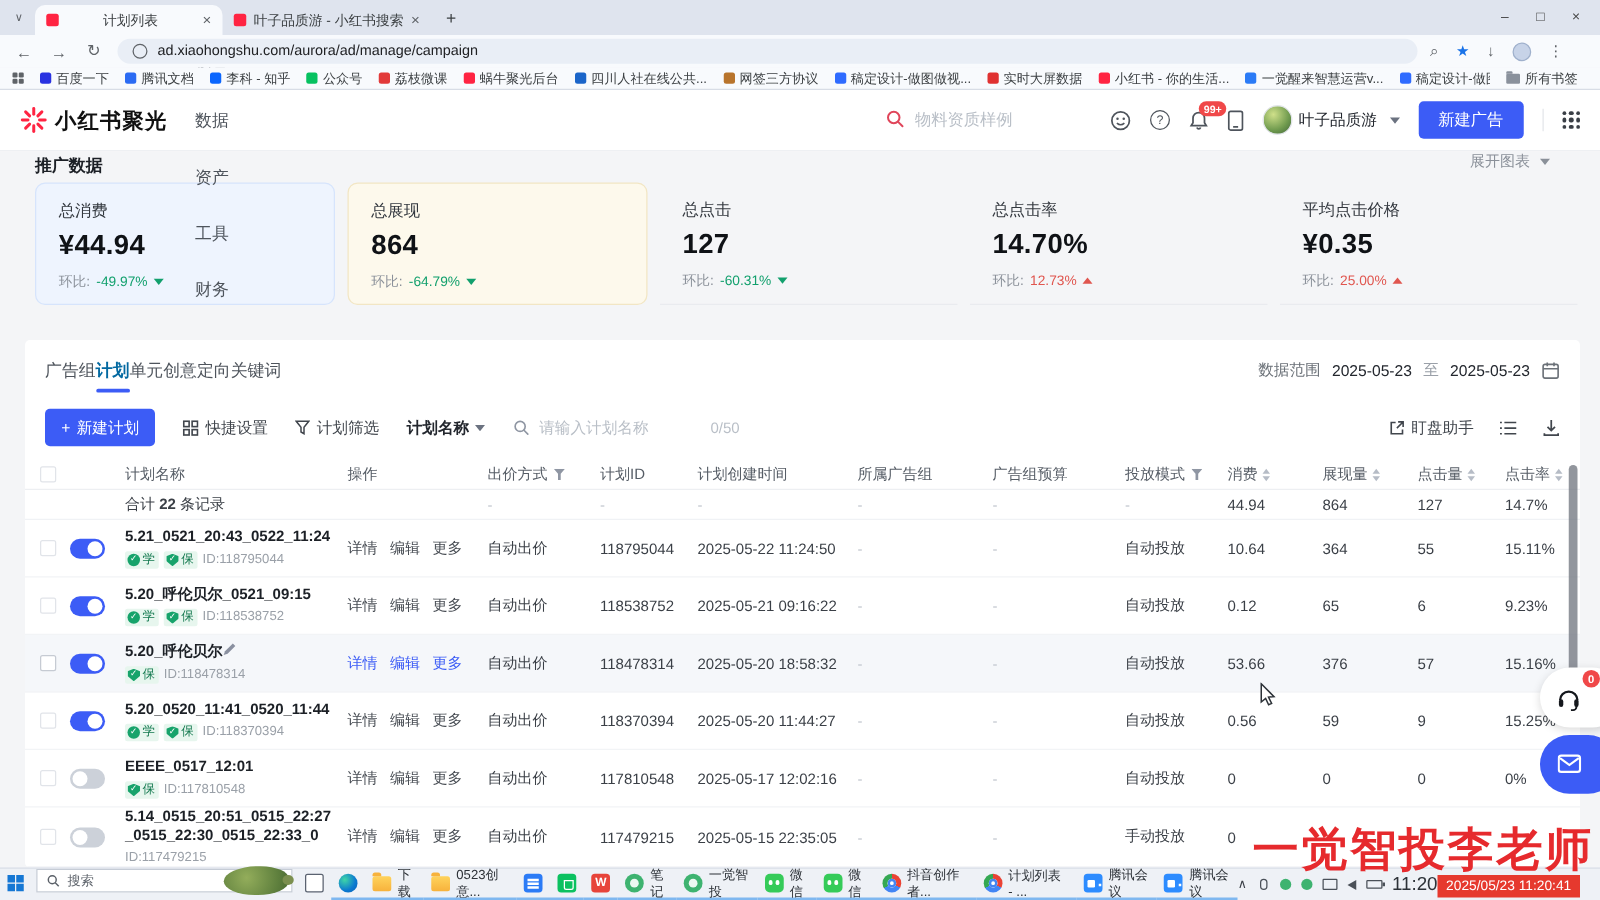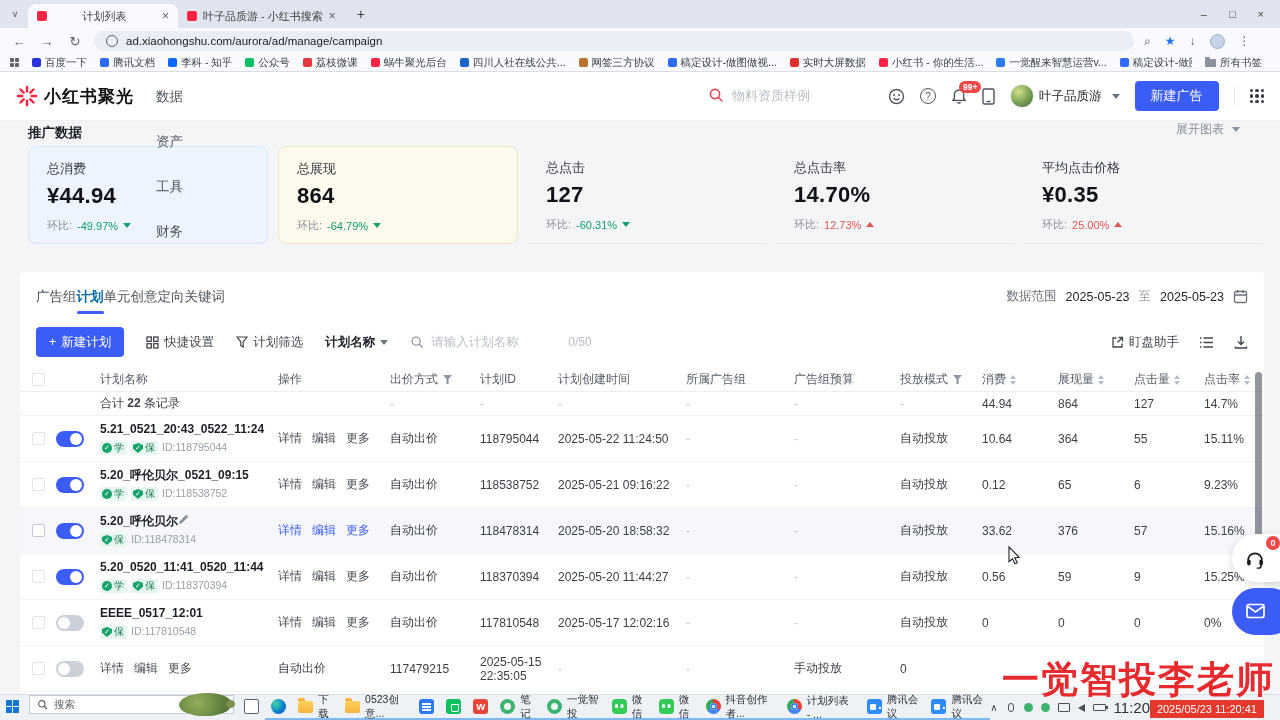--- a/index.html
+++ b/index.html
@@ -655,21 +655,21 @@
           <span>详情</span>
           <span>编辑</span>
           <span>更多</span>
         </div>
         <div>自动出价</div>
         <div>118478314</div>
         <div>2025-05-20 18:58:32</div>
         <div class="dash">-</div>
         <div class="dash">-</div>
         <div>自动投放</div>
-        <div>33.62</div>
+        <div>53.66</div>
         <div>376</div>
         <div>57</div>
         <div>15.16%</div>
       </div>
       <div class="tr grid">
         <div>
           <span class="cb"></span>
         </div>
         <div>
           <span class="toggle on"></span>
@@ -737,20 +737,26 @@
         <div>0</div>
         <div>0%</div>
       </div>
       <div class="tr grid">
         <div>
           <span class="cb"></span>
         </div>
         <div>
           <span class="toggle"></span>
         </div>
+        <div class="namecell">
+          <div><span class="pname">5.14_0515_20:51_0515_22:27_0515_22:30_0515_22:33_0</span></div>
+          <div class="subline">
+            <span class="idtxt">ID:117479215</span>
+          </div>
+        </div>
         <div class="ops">
           <span>详情</span>
           <span>编辑</span>
           <span>更多</span>
         </div>
         <div>自动出价</div>
         <div>117479215</div>
         <div>2025-05-15 22:35:05</div>
         <div class="dash">-</div>
         <div class="dash">-</div>

